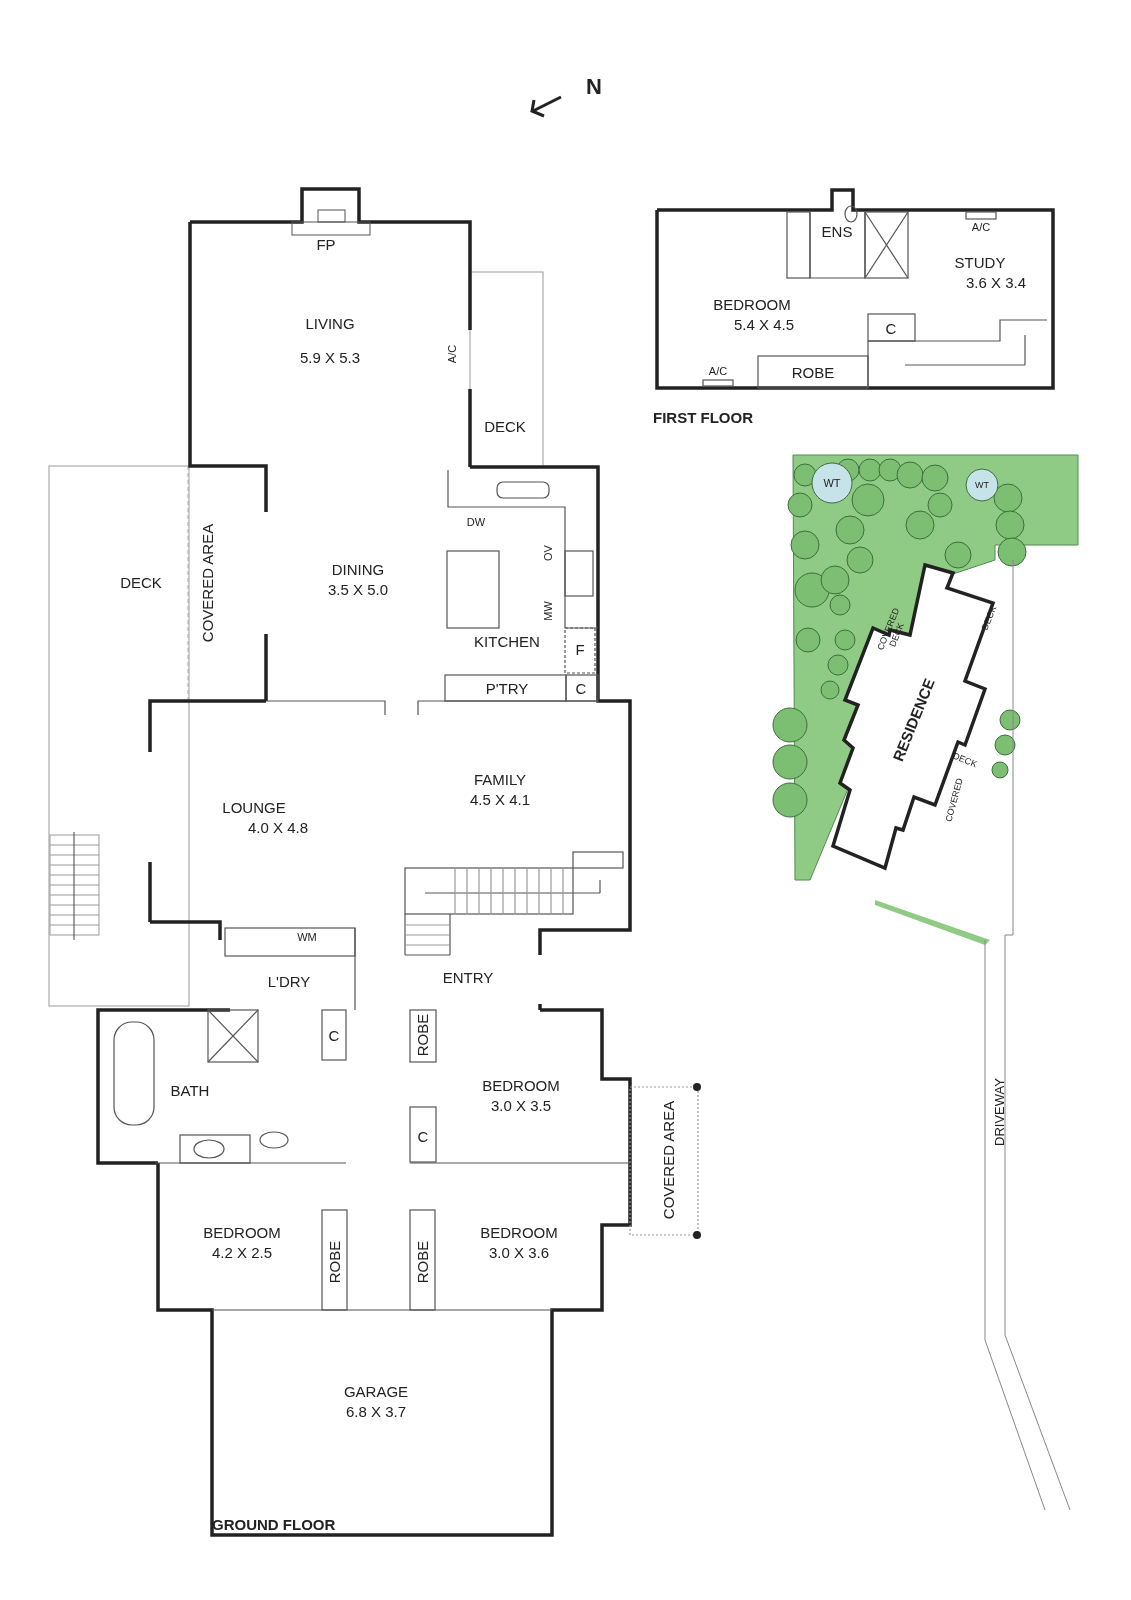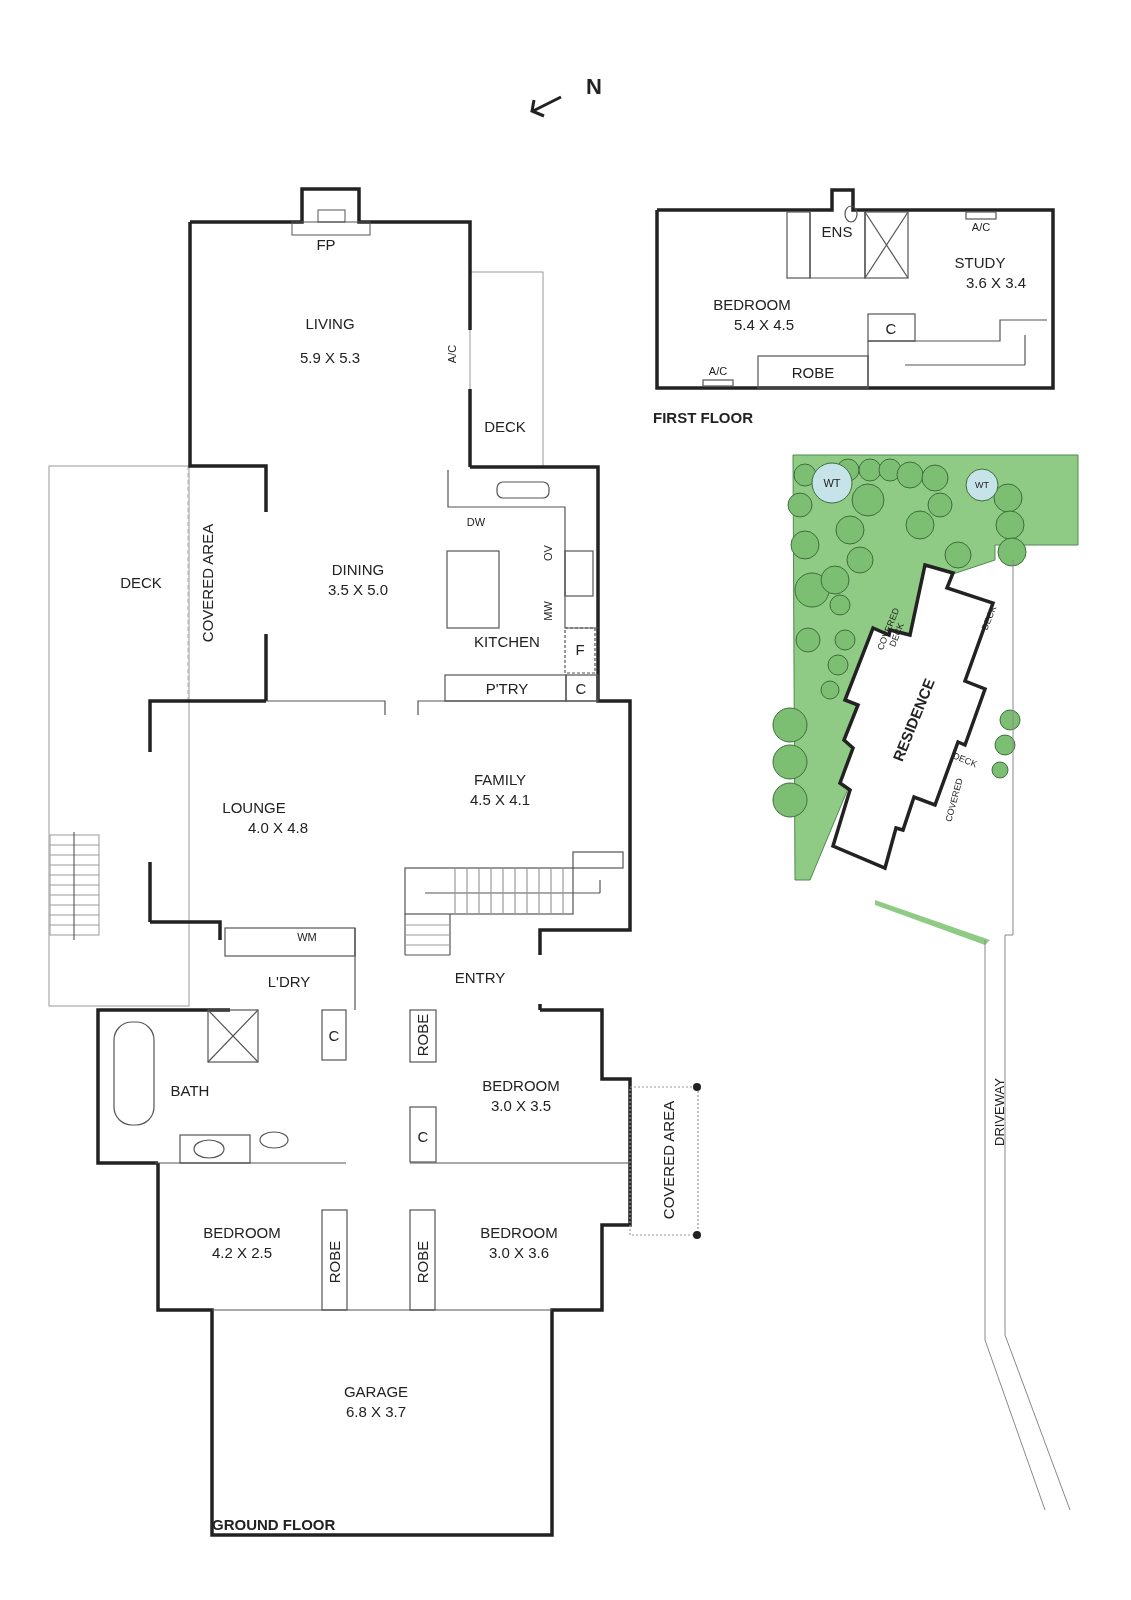--- a/index.html
+++ b/index.html
@@ -197,21 +197,21 @@
 <div class="lbl" style="left:507px;top:642px;">KITCHEN</div>
 <div class="lbl" style="left:580px;top:650px;">F</div>
 <div class="lbl" style="left:507px;top:689px;">P'TRY</div>
 <div class="lbl" style="left:581px;top:689px;">C</div>
 <div class="lbl" style="left:254px;top:808px;">LOUNGE</div>
 <div class="lbl" style="left:254px;top:828px;margin-left:24px;">4.0 X 4.8</div>
 <div class="lbl" style="left:500px;top:780px;">FAMILY</div>
 <div class="lbl" style="left:500px;top:800px;">4.5 X 4.1</div>
 <div class="lbl sm" style="left:307px;top:937px;">WM</div>
 <div class="lbl" style="left:289px;top:982px;">L'DRY</div>
-<div class="lbl" style="left:468px;top:978px;margin-left:12px;">ENTRY</div>
+<div class="lbl" style="left:468px;top:978px;">ENTRY</div>
 <div class="lbl" style="left:334px;top:1036px;">C</div>
 <div class="lbl vert" style="left:423px;top:1035px;">ROBE</div>
 <div class="lbl" style="left:190px;top:1091px;">BATH</div>
 <div class="lbl" style="left:521px;top:1086px;">BEDROOM</div>
 <div class="lbl" style="left:521px;top:1106px;">3.0 X 3.5</div>
 <div class="lbl" style="left:423px;top:1137px;">C</div>
 <div class="lbl vert" style="left:669px;top:1160px;">COVERED AREA</div>
 <div class="lbl" style="left:242px;top:1233px;">BEDROOM</div>
 <div class="lbl" style="left:242px;top:1253px;">4.2 X 2.5</div>
 <div class="lbl vert" style="left:335px;top:1262px;">ROBE</div>

